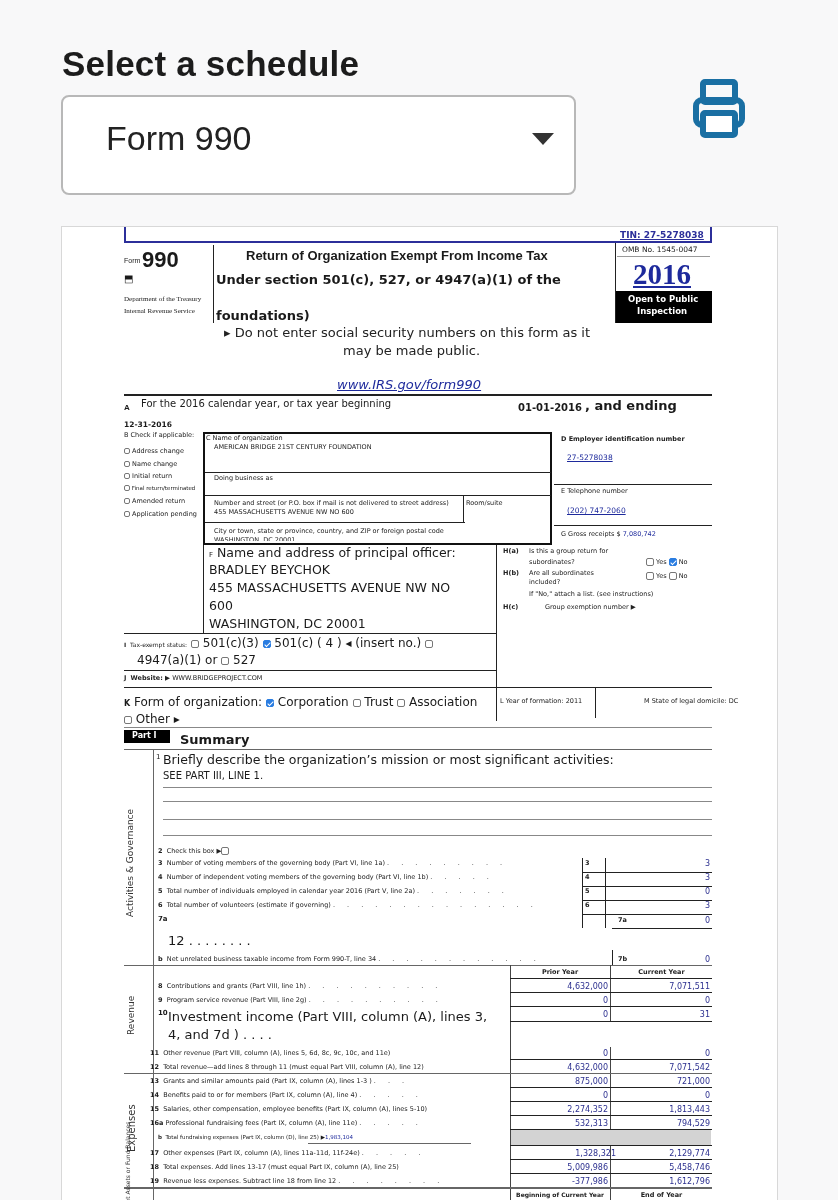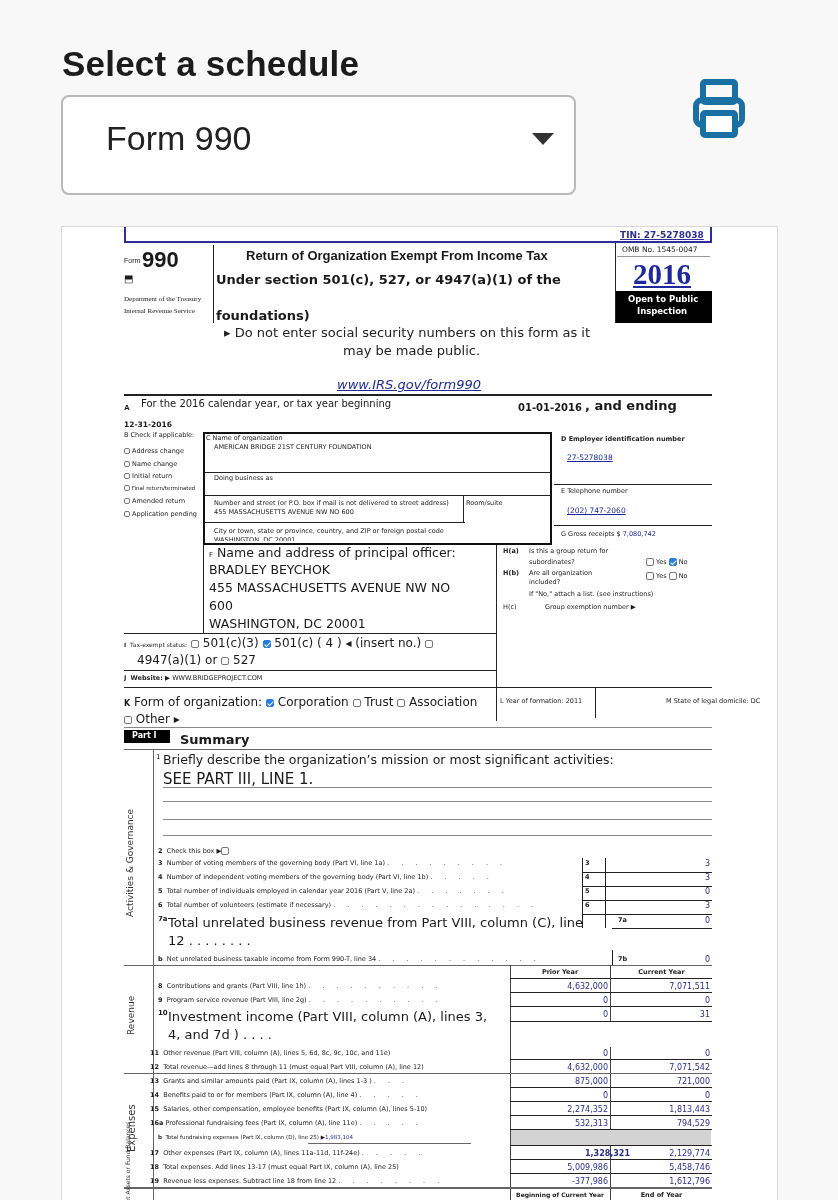--- a/index.html
+++ b/index.html
@@ -116,25 +116,25 @@
   <div class="t" style="left:147px;top:335px;font-family:'DejaVu Sans',sans-serif;font-size:12.5px;">BRADLEY BEYCHOK</div>
   <div class="t" style="left:147px;top:353px;font-family:'DejaVu Sans',sans-serif;font-size:12.5px;">455 MASSACHUSETTS AVENUE NW NO</div>
   <div class="t" style="left:147px;top:371px;font-family:'DejaVu Sans',sans-serif;font-size:12.5px;">600</div>
   <div class="t" style="left:147px;top:389px;font-family:'DejaVu Sans',sans-serif;font-size:12.5px;">WASHINGTON, DC 20001</div>
 
   <div class="t xs" style="left:441px;top:320px;font-weight:bold;">H(a)</div>
   <div class="t xs" style="left:467px;top:320px;">Is this a group return for</div>
   <div class="t xs" style="left:467px;top:331px;">subordinates?</div>
   <div class="t xs" style="left:584px;top:331px;"><span class="cb"></span> <span>Yes</span> <span class="cb on"></span> <span>No</span></div>
   <div class="t xs" style="left:441px;top:342px;font-weight:bold;">H(b)</div>
-  <div class="t xs" style="left:467px;top:342px;">Are all organization</div>
+  <div class="t xs" style="left:467px;top:342px;">Are all subordinates</div>
   <div class="t xs" style="left:467px;top:351px;">included?</div>
   <div class="t xs" style="left:584px;top:345px;"><span class="cb"></span> <span>Yes</span> <span class="cb"></span> <span>No</span></div>
   <div class="t xs" style="left:467px;top:363px;">If "No," attach a list. (see instructions)</div>
-  <div class="t xs" style="left:441px;top:376px;font-weight:normal;">H(c)</div>
+  <div class="t xs" style="left:441px;top:376px;font-weight:bold;">H(c)</div>
   <div class="t xs" style="left:467px;top:376px;padding-left:16px;">Group exemption number ▶</div>
 
   <div class="line" style="left:62px;top:406px;width:373px;height:1px;"></div>
   <div class="t" style="left:62px;top:409px;font-family:'DejaVu Sans',sans-serif;font-size:12px;">
     <span style="font-size:6px;font-weight:bold;">I</span>
     <span style="font-size:6px;">Tax-exempt status:</span>
     <span class="cb"></span>
     <span>501(c)(3)</span>
     <span class="cb on"></span>
     <span>501(c) ( 4 ) ◂ (insert no.)</span>
@@ -158,34 +158,34 @@
     <span>Trust</span>
     <span class="cb"></span>
     <span>Association</span>
   </div>
   <div class="t" style="left:62px;top:485px;font-family:'DejaVu Sans',sans-serif;font-size:12px;">
     <span class="cb"></span>
     <span>Other ▸</span>
   </div>
   <div class="t xs" style="left:438px;top:470px;">L Year of formation: 2011</div>
   <div class="line" style="left:533px;top:461px;width:1px;height:30px;"></div>
-  <div class="t xs" style="left:560px;top:470px;padding-left:44px;">M State of legal domicile: DC</div>
+  <div class="t xs" style="left:538px;top:470px;padding-left:44px;">M State of legal domicile: DC</div>
   <div class="line" style="left:62px;top:500px;width:588px;height:1px;background:#888;"></div>
 
   <div class="abs" style="left:62px;top:503px;width:46px;height:13px;background:#000;"></div>
   <div class="t" style="left:70px;top:504px;font-family:'DejaVu Sans',sans-serif;font-size:8px;font-weight:bold;color:#fff;">Part I</div>
   <div class="t" style="left:118px;top:505px;font-family:'DejaVu Sans',sans-serif;font-size:13px;font-weight:bold;">Summary</div>
   <div class="line" style="left:62px;top:522px;width:588px;height:1px;background:#666;"></div>
   <div class="line" style="left:91px;top:522px;width:1px;height:458px;background:#666;"></div>
 
   <div class="vlabel" style="left:63px;top:690px;">Activities &amp; Governance</div>
 
   <div class="t" style="left:94px;top:526px;font-family:'DejaVu Sans',sans-serif;font-size:7px;">1</div>
   <div class="t" style="left:101px;top:525px;font-family:'DejaVu Sans',sans-serif;font-size:12.5px;">Briefly describe the organization’s mission or most significant activities:</div>
-  <div class="t" style="left:101px;top:543px;font-family:'DejaVu Sans',sans-serif;font-size:15px;">SEE PART III, LINE 1.</div>
+  <div class="t" style="left:101px;top:543px;font-family:'DejaVu Sans',sans-serif;font-size:10px;">SEE PART III, LINE 1.</div>
   <div class="line" style="left:101px;top:560px;width:549px;height:1px;background:#888;"></div>
   <div class="line" style="left:101px;top:574px;width:549px;height:1px;background:#888;"></div>
   <div class="line" style="left:101px;top:592px;width:549px;height:1px;background:#888;"></div>
   <div class="line" style="left:101px;top:608px;width:549px;height:1px;background:#888;"></div>
 
   <div class="t xs" style="left:96px;top:620px;"><b>2</b>&nbsp;&nbsp;<span>Check this box ▶</span><span class="cb"></span></div>
 
   <div class="abs" style="left:96px;top:631px;width:554px;">
     <div style="position:relative;height:14px;">
       <span class="t xs" style="left:0;top:1px;"><b>3</b>&nbsp;&nbsp;<span>Number of voting members of the governing body (Part VI, line 1a)</span> <span class="dot">. . . . . . . . .</span></span>
@@ -196,34 +196,33 @@
       <span class="t xs" style="left:0;top:1px;"><b>4</b>&nbsp;&nbsp;<span>Number of independent voting members of the governing body (Part VI, line 1b)</span> <span class="dot">. . . . .</span></span>
       <span class="t xs" style="left:427px;top:1px;font-weight:bold;">4</span>
       <span class="t num" style="left:450px;top:1px;width:102px;">3</span>
     </div>
     <div style="position:relative;height:14px;">
       <span class="t xs" style="left:0;top:1px;"><b>5</b>&nbsp;&nbsp;<span>Total number of individuals employed in calendar year 2016 (Part V, line 2a)</span> <span class="dot">. . . . . . .</span></span>
       <span class="t xs" style="left:427px;top:1px;font-weight:bold;">5</span>
       <span class="t num" style="left:450px;top:1px;width:102px;">0</span>
     </div>
     <div style="position:relative;height:14px;">
-      <span class="t xs" style="left:0;top:1px;"><b>6</b>&nbsp;&nbsp;<span>Total number of volunteers (estimate if necessary)</span> <span class="dot">. . . . . . . . . . . . . . .</span></span>
+      <span class="t xs" style="left:0;top:1px;"><b>6</b>&nbsp;&nbsp;<span>Total number of volunteers (estimate if governing)</span> <span class="dot">. . . . . . . . . . . . . . .</span></span>
       <span class="t xs" style="left:427px;top:1px;font-weight:bold;">6</span>
       <span class="t num" style="left:450px;top:1px;width:102px;">3</span>
     </div>
   </div>
   <div class="line" style="left:520px;top:631px;width:1px;height:70px;"></div>
   <div class="line" style="left:543px;top:631px;width:1px;height:70px;"></div>
   <div class="line" style="left:520px;top:645px;width:130px;height:1px;"></div>
   <div class="line" style="left:520px;top:659px;width:130px;height:1px;"></div>
   <div class="line" style="left:520px;top:673px;width:130px;height:1px;"></div>
   <div class="line" style="left:520px;top:687px;width:130px;height:1px;"></div>
 
   <div class="t" style="left:96px;top:688px;font-family:'DejaVu Sans',sans-serif;font-size:7px;font-weight:bold;">7a</div>
-  <div class="t" style="left:106px;top:688px;font-family:'DejaVu Sans',sans-serif;font-size:13px;">Total unrelated business revenue from Part VIII, column (C), line</div>
   <div class="t" style="left:106px;top:706px;font-family:'DejaVu Sans',sans-serif;font-size:13px;">12 . . . . . . . .</div>
   <div class="t xs" style="left:556px;top:689px;font-weight:bold;">7a</div>
   <div class="t num" style="left:546px;top:689px;width:102px;">0</div>
   <div class="line" style="left:550px;top:701px;width:100px;height:1px;"></div>
 
   <div class="t xs" style="left:96px;top:728px;"><b>b</b>&nbsp;&nbsp;<span>Net unrelated business taxable income from Form 990-T, line 34</span> <span class="dot">. . . . . . . . . . . .</span></div>
   <div class="t xs" style="left:556px;top:728px;font-weight:bold;">7b</div>
   <div class="t num" style="left:546px;top:728px;width:102px;">0</div>
   <div class="line" style="left:550px;top:723px;width:1px;height:15px;"></div>
   <div class="line" style="left:62px;top:738px;width:588px;height:1px;background:#666;"></div>
@@ -285,21 +284,21 @@
   <div class="t num" style="left:448px;top:892px;width:98px;">532,313</div>
   <div class="t num" style="left:549px;top:892px;width:99px;">794,529</div>
   <div class="line" style="left:448px;top:902px;width:202px;height:1px;"></div>
 
   <div class="t" style="left:96px;top:907px;font-family:'DejaVu Sans',sans-serif;font-size:5.5px;"><b>b</b>&nbsp;&nbsp;<span>Total fundraising expenses (Part IX, column (D), line 25) ▶</span><span class="blue">1,983,104</span></div>
   <div class="line" style="left:246px;top:916px;width:163px;height:1px;background:#666;"></div>
   <div class="abs" style="left:449px;top:903px;width:200px;height:15px;background:#d3d3d3;"></div>
   <div class="line" style="left:448px;top:918px;width:202px;height:1px;"></div>
 
   <div class="t xs" style="left:88px;top:922px;"><b>17</b>&nbsp;&nbsp;<span>Other expenses (Part IX, column (A), lines 11a-11d, 11f-24e)</span> <span class="dot">. . . . .</span></div>
-  <div class="t num" style="left:470px;top:922px;width:98px;font-weight:bold;">1,328,321</div>
+  <div class="t num" style="left:456px;top:922px;width:98px;">1,328,321</div>
   <div class="t num" style="left:549px;top:922px;width:99px;">2,129,774</div>
   <div class="line" style="left:448px;top:932px;width:202px;height:1px;"></div>
 
   <div class="t xs" style="left:88px;top:936px;"><b>18</b>&nbsp;&nbsp;<span>Total expenses. Add lines 13-17 (must equal Part IX, column (A), line 25)</span></div>
   <div class="t num" style="left:448px;top:936px;width:98px;">5,009,986</div>
   <div class="t num" style="left:549px;top:936px;width:99px;">5,458,746</div>
   <div class="line" style="left:448px;top:946px;width:202px;height:1px;"></div>
 
   <div class="t xs" style="left:88px;top:950px;"><b>19</b>&nbsp;&nbsp;<span>Revenue less expenses. Subtract line 18 from line 12</span> <span class="dot">. . . . . . . .</span></div>
   <div class="t num" style="left:448px;top:950px;width:98px;">-377,986</div>

